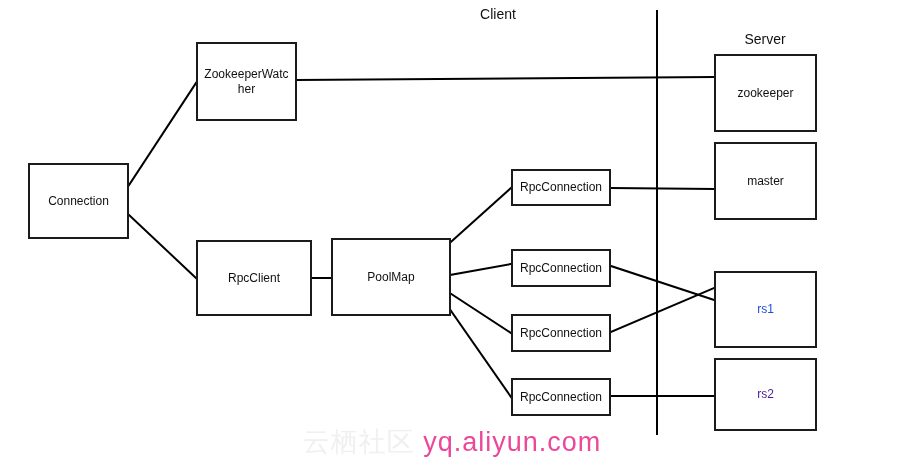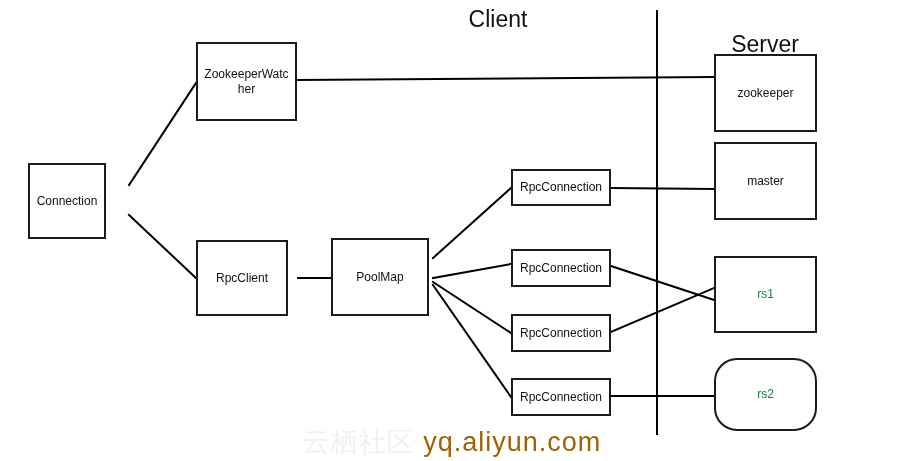--- a/index.html
+++ b/index.html
@@ -40,40 +40,40 @@
     z-index: 3;
   }
   .node-label {
     display: block;
     width: 100%;
     word-break: break-word;
   }
   .zone-label {
     position: absolute;
     color: #111111;
-    font-size: 23px;
+    font-size: 14px;
     text-align: center;
     white-space: nowrap;
     z-index: 3;
   }
   .watermark {
     position: absolute;
     left: 0;
     top: 424px;
     width: 904px;
     text-align: center;
     font-size: 27px;
     color: #ebebeb;
     letter-spacing: 1px;
     white-space: nowrap;
     z-index: 1;
     user-select: none;
   }
   .watermark .wm-cn { color: #f0f0f0; }
-  .watermark .wm-en { color: #a16207; }
+  .watermark .wm-en { color: #ec4899; }
 </style>
 </head>
 <body>
 
 <div id="canvas">
 
   <svg id="svg-layer" viewBox="0 0 904 461" xmlns="http://www.w3.org/2000/svg">
     <g id="edges-group">
         <line x1="129" y1="185" x2="196" y2="83" stroke="#000000" stroke-width="2" stroke-linecap="square"></line>
         <line x1="129" y1="215" x2="196" y2="278" stroke="#000000" stroke-width="2" stroke-linecap="square"></line>
@@ -96,51 +96,51 @@
   <div class="watermark">
     <span class="wm-cn">云栖社区</span>
     <span class="wm-en">yq.aliyun.com</span>
   </div>
 
   <div id="zones">
       <div class="zone-label" style="left: 438px; top: 6px; width: 120px;">Client</div>
       <div class="zone-label" style="left: 705px; top: 6px; width: 120px; margin-top: 25px;">Server</div>
     </div>
   <div id="nodes">
-      <div class="node" style="left: 28px; top: 163px; width: 78px; height: 76px; border-color: rgb(27, 27, 27); background: rgb(255, 255, 255); color: rgb(17, 17, 17);">
+      <div class="node" style="left: 28px; top: 163px; width: 101px; height: 76px; border-color: rgb(27, 27, 27); background: rgb(255, 255, 255); color: rgb(17, 17, 17);">
         <span class="node-label">Connection</span>
       </div>
       <div class="node" style="left: 196px; top: 42px; width: 101px; height: 79px; border-color: rgb(27, 27, 27); background: rgb(255, 255, 255); color: rgb(17, 17, 17);">
         <span class="node-label">ZookeeperWatcher</span>
       </div>
-      <div class="node" style="left: 196px; top: 240px; width: 92px; height: 76px; border-color: rgb(27, 27, 27); background: rgb(255, 255, 255); color: rgb(17, 17, 17);">
+      <div class="node" style="left: 196px; top: 240px; width: 116px; height: 76px; border-color: rgb(27, 27, 27); background: rgb(255, 255, 255); color: rgb(17, 17, 17);">
         <span class="node-label">RpcClient</span>
       </div>
-      <div class="node" style="left: 331px; top: 238px; width: 98px; height: 78px; border-color: rgb(27, 27, 27); background: rgb(255, 255, 255); color: rgb(17, 17, 17);">
+      <div class="node" style="left: 331px; top: 238px; width: 120px; height: 78px; border-color: rgb(27, 27, 27); background: rgb(255, 255, 255); color: rgb(17, 17, 17);">
         <span class="node-label">PoolMap</span>
       </div>
       <div class="node" style="left: 511px; top: 169px; width: 100px; height: 37px; border-color: rgb(27, 27, 27); background: rgb(255, 255, 255); color: rgb(17, 17, 17);">
         <span class="node-label">RpcConnection</span>
       </div>
       <div class="node" style="left: 511px; top: 249px; width: 100px; height: 38px; border-color: rgb(27, 27, 27); background: rgb(255, 255, 255); color: rgb(17, 17, 17);">
         <span class="node-label">RpcConnection</span>
       </div>
       <div class="node" style="left: 511px; top: 314px; width: 100px; height: 38px; border-color: rgb(27, 27, 27); background: rgb(255, 255, 255); color: rgb(17, 17, 17);">
         <span class="node-label">RpcConnection</span>
       </div>
       <div class="node" style="left: 511px; top: 378px; width: 100px; height: 38px; border-color: rgb(27, 27, 27); background: rgb(255, 255, 255); color: rgb(17, 17, 17);">
         <span class="node-label">RpcConnection</span>
       </div>
       <div class="node" style="left: 714px; top: 54px; width: 103px; height: 78px; border-color: rgb(27, 27, 27); background: rgb(255, 255, 255); color: rgb(17, 17, 17);">
         <span class="node-label">zookeeper</span>
       </div>
       <div class="node" style="left: 714px; top: 142px; width: 103px; height: 78px; border-color: rgb(27, 27, 27); background: rgb(255, 255, 255); color: rgb(17, 17, 17);">
         <span class="node-label">master</span>
       </div>
-      <div class="node" style="left: 714px; top: 256px; width: 103px; height: 77px; border-color: rgb(27, 27, 27); background: rgb(255, 255, 255); color: #15803d;">
+      <div class="node" style="left: 714px; top: 271px; width: 103px; height: 77px; border-color: rgb(27, 27, 27); background: rgb(255, 255, 255); color: #1d4ed8;">
         <span class="node-label">rs1</span>
       </div>
-      <div class="node" style="left: 714px; top: 358px; width: 103px; height: 73px; border-color: rgb(27, 27, 27); background: rgb(255, 255, 255); color: #15803d; border-radius: 23px;">
+      <div class="node" style="left: 714px; top: 358px; width: 103px; height: 73px; border-color: rgb(27, 27, 27); background: rgb(255, 255, 255); color: #4c1d95;">
         <span class="node-label">rs2</span>
       </div>
     </div>
 
 </div>
 
 </body></html>

